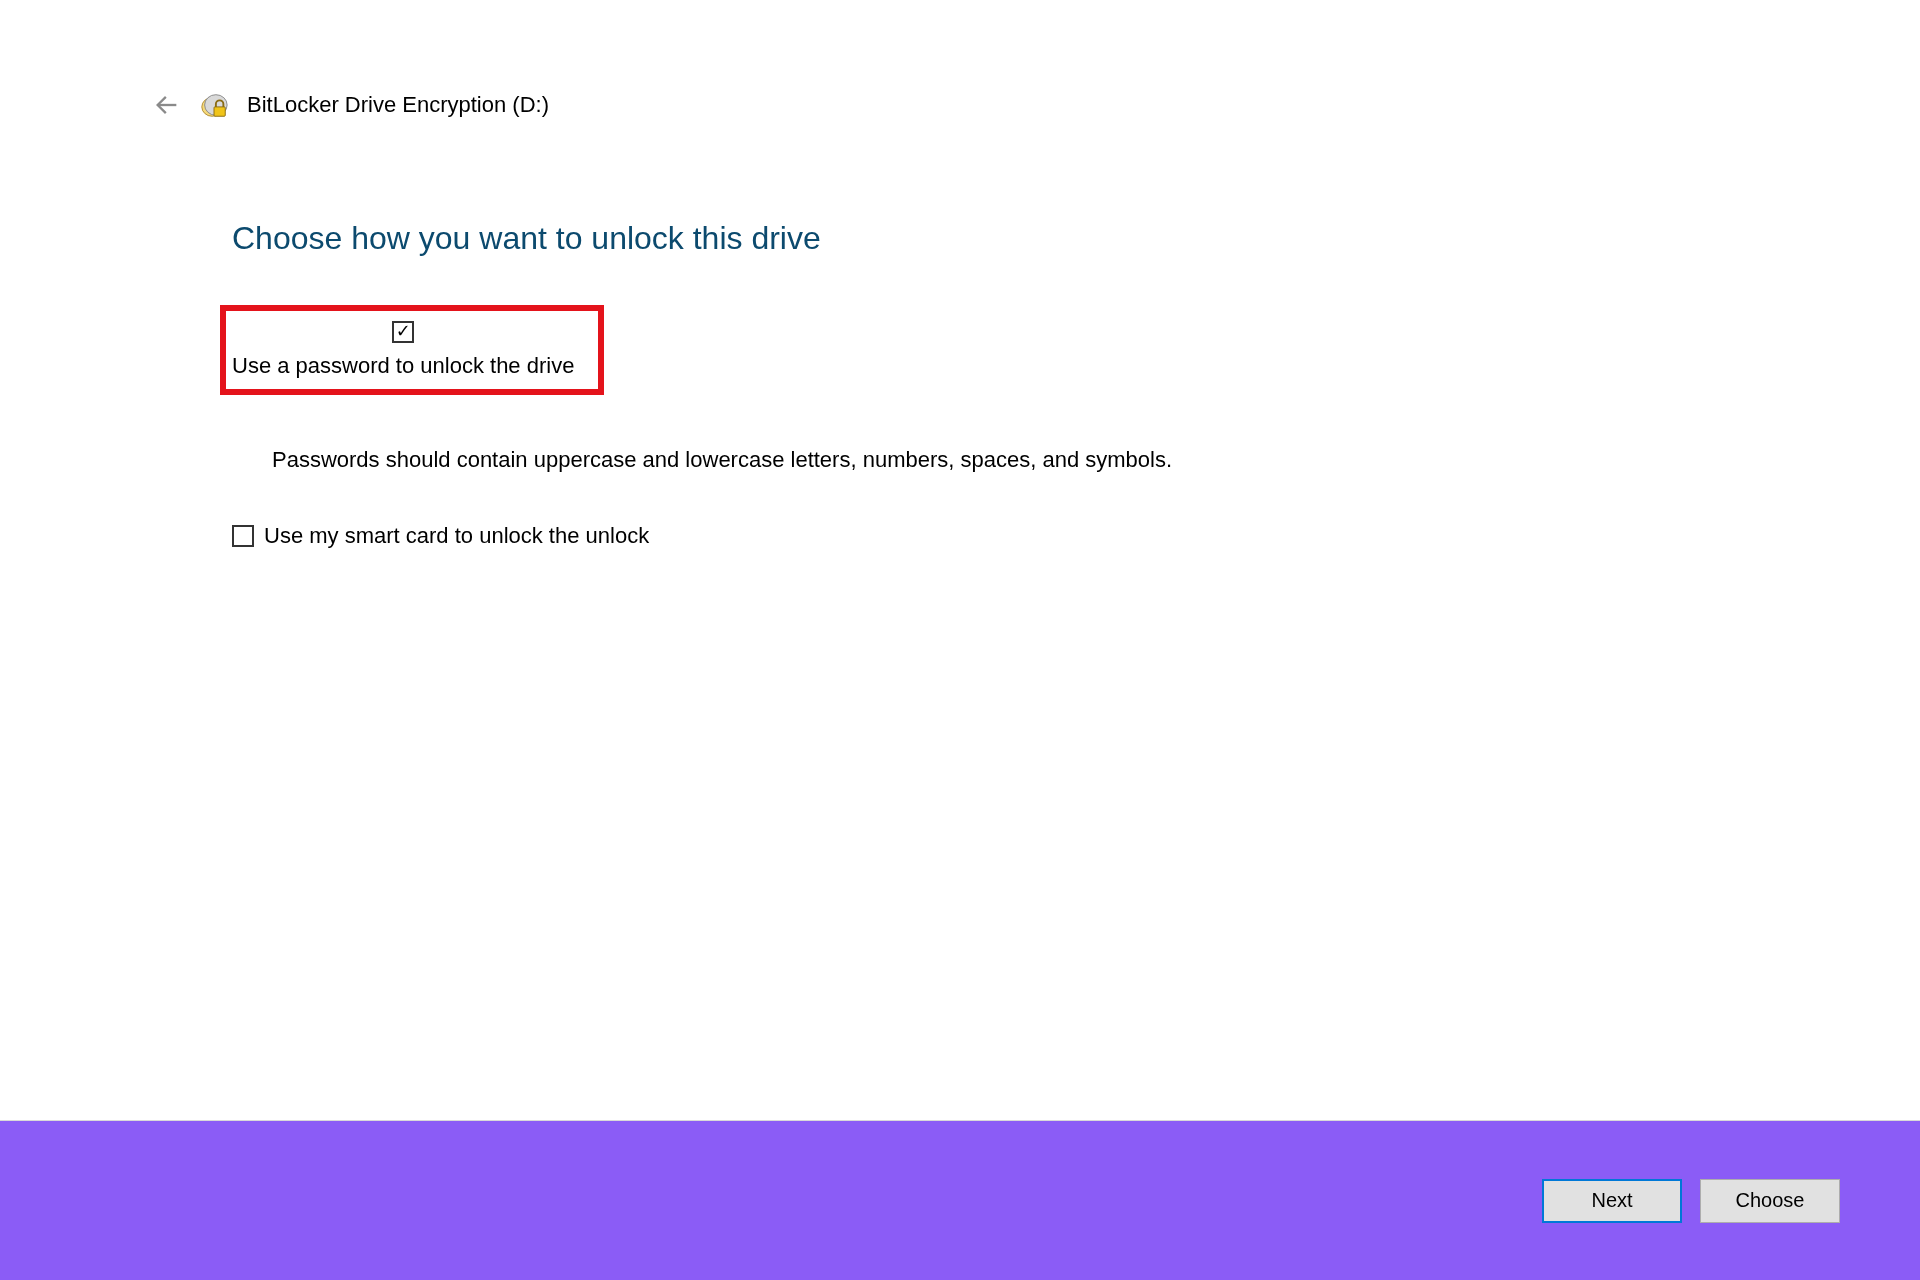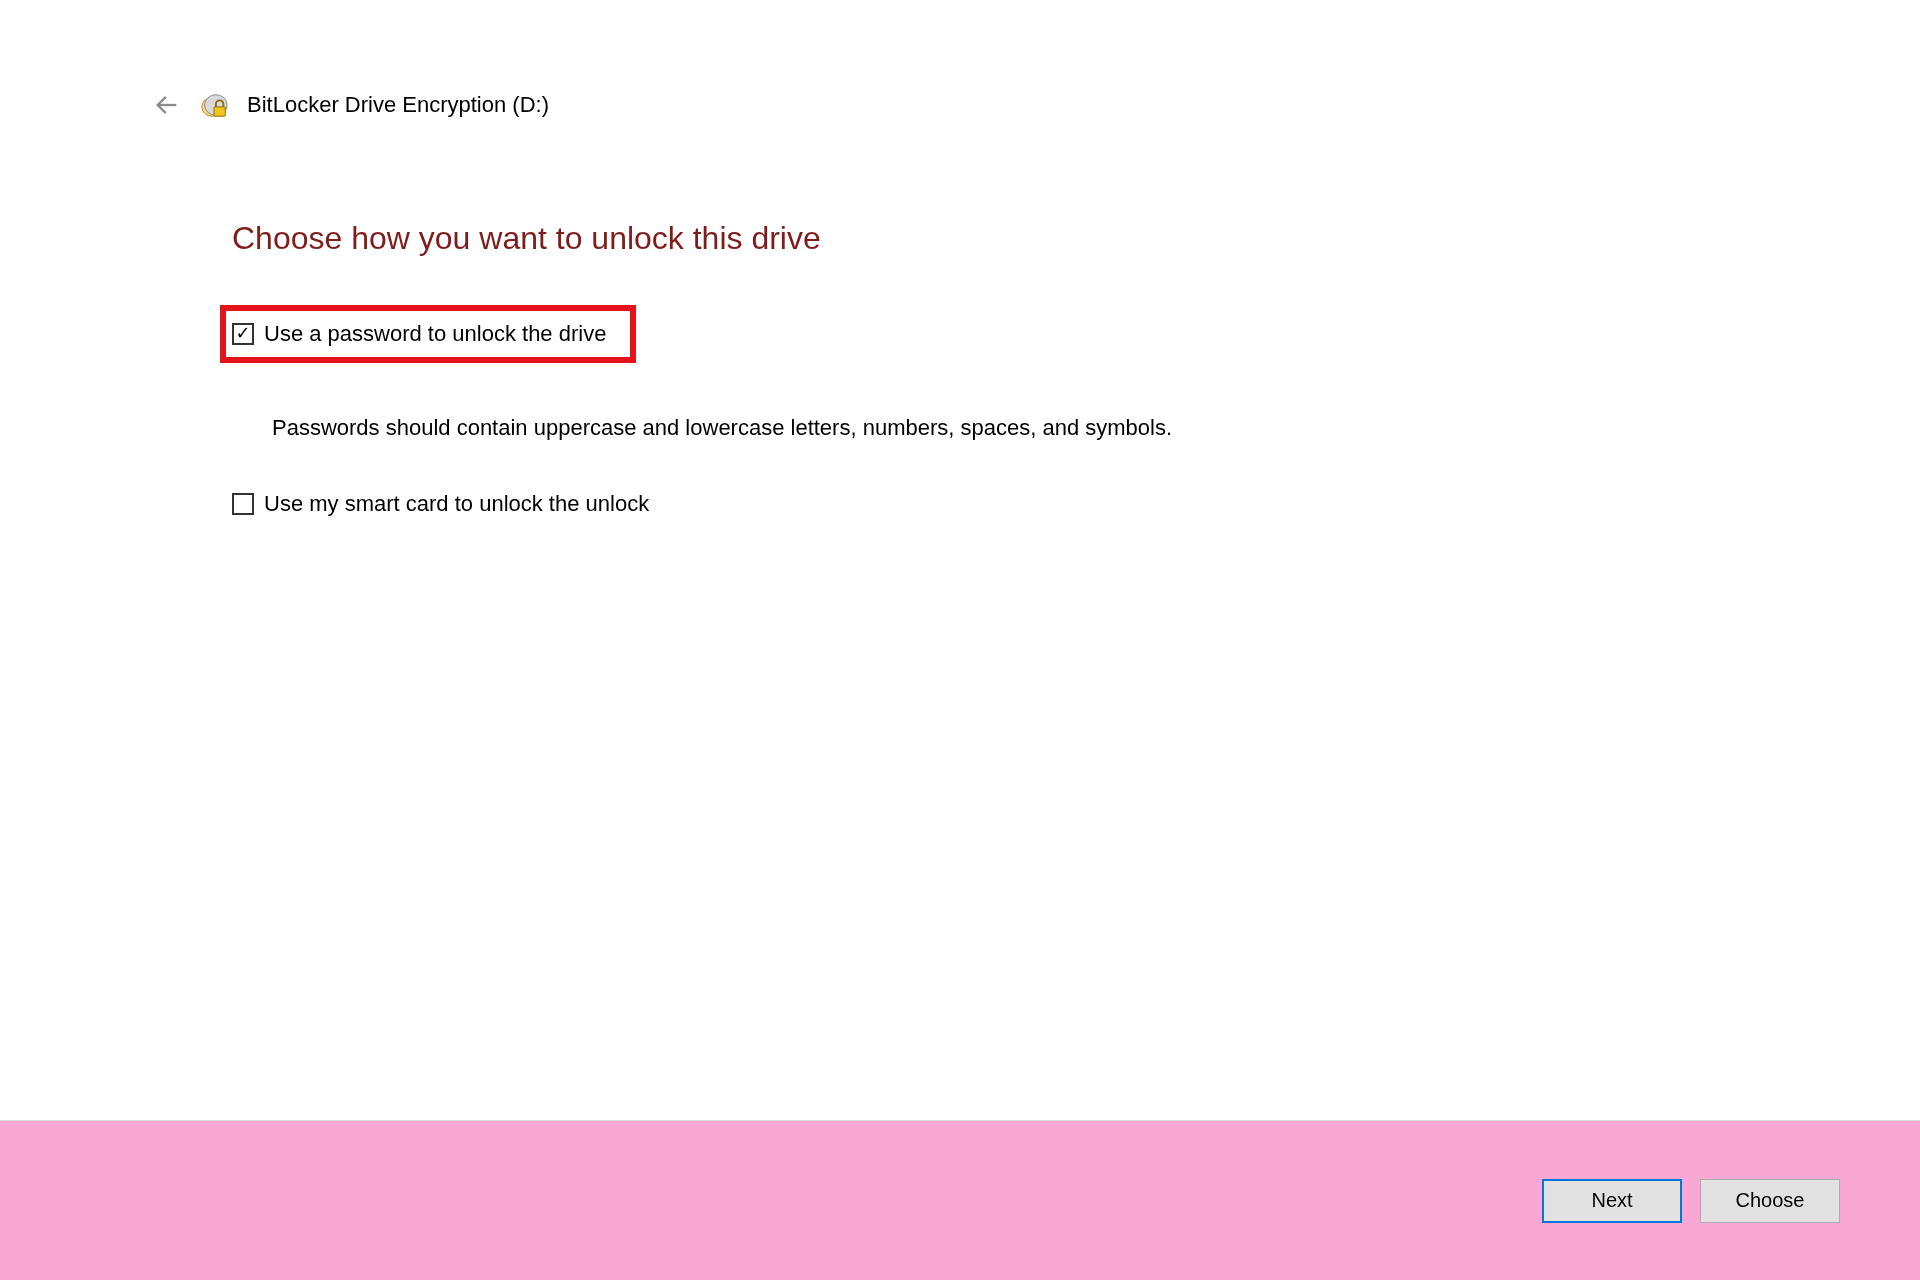--- a/index.html
+++ b/index.html
@@ -30,40 +30,40 @@
     }
     .wizard-title {
       font-size: 22px;
       color: #000;
     }
     .content {
       padding: 100px 0 0 232px;
       max-width: 1700px;
     }
     .main-heading {
-      color: #7f1d1d;
+      color: #0c4a6e;
       font-size: 32px;
       font-weight: 400;
       margin-bottom: 48px;
     }
     .highlight-box {
       display: inline-flex;
       align-items: center;
       border: 6px solid #e4131b;
       padding: 10px 24px 10px 6px;
       margin-left: -12px;
       margin-bottom: 16px;
     }
     .cb-row {
       display: flex;
       align-items: center;
       gap: 10px;
       margin-bottom: 10px;
     }
-    .cb-row.no-margin { margin-bottom: 0; }
+    .cb-row.no-margin { margin-bottom: 0; flex-direction: column; }
     .checkbox {
       width: 22px; height: 22px;
       border: 2px solid #333;
       display: inline-flex;
       align-items: center;
       justify-content: center;
       flex-shrink: 0;
       background: #fff;
     }
     .checkbox.checked::after {
@@ -97,21 +97,21 @@
       height: 40px;
       border: 1px solid #7a7a7a;
       font-size: 20px;
       padding: 4px 8px;
     }
     .smartcard-block { margin-top: 50px; }
     .footer-bar {
       position: absolute;
       left: 0; right: 0; bottom: 0;
       height: 160px;
-      background: #f9a8d4;
+      background: #8b5cf6;
       border-top: 1px solid #d9d9d9;
       display: flex;
       justify-content: flex-end;
       align-items: center;
       padding: 0 80px;
       gap: 18px;
     }
     .win-btn {
       min-width: 140px;
       height: 44px;

